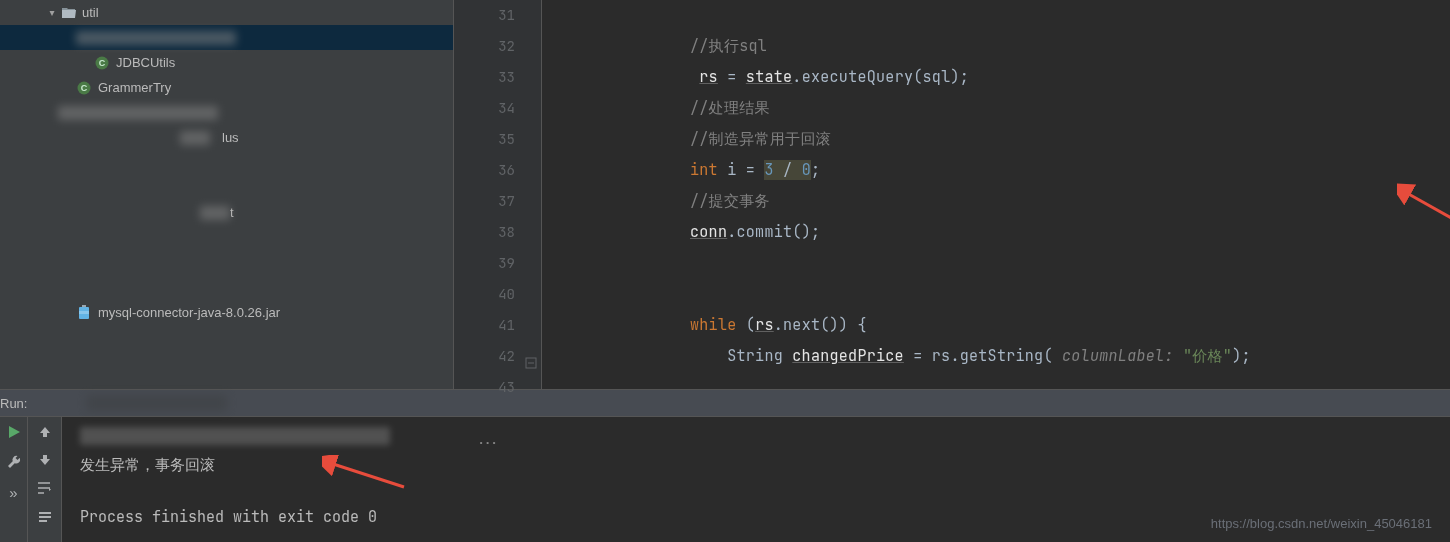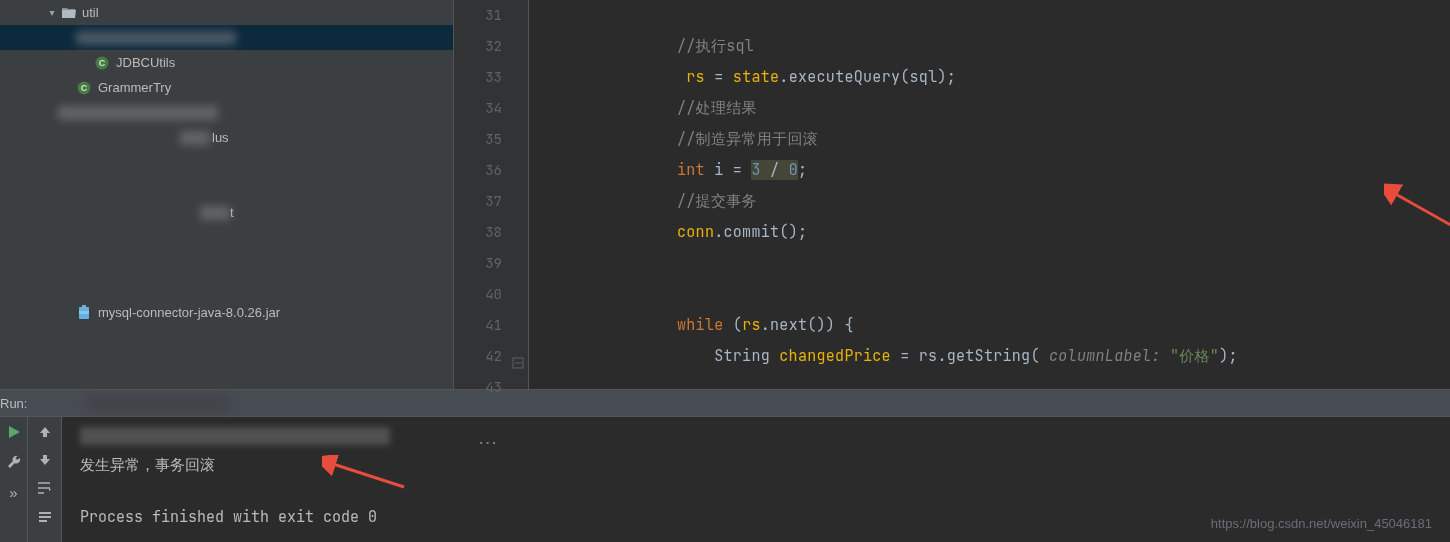--- a/index.html
+++ b/index.html
@@ -8,27 +8,27 @@
   .sidebar { width: 453px; background: #3c3f41; position: relative; }
   .tree { padding-top: 0; font-size: 13px; line-height: 25px; color: #bbbbbb; }
   .tree-row { display: flex; align-items: center; height: 25px; padding-left: 0; white-space: nowrap; }
   .tree-row.selected { background: #0d293e; }
   .tree-row .indent { display: inline-block; }
   .tree-row .exp { width: 16px; text-align: center; color: #a0a0a0; font-size: 10px; }
   .tree-row .icon { width: 16px; height: 16px; display: inline-flex; align-items: center; justify-content: center; margin-right: 6px; }
   .tree-row .label { }
   .blur-block { filter: blur(4px); background: #3c3f41; border-radius:2px; }
   
-  .gutter { width: 76px; background: #313335; border-left:1px solid #555; border-right:1px solid #555; }
+  .gutter { width: 89px; background: #313335; border-left:1px solid #555; border-right:1px solid #555; }
   .gutter .ln { height: 31px; line-height: 31px; text-align: right; padding-right: 26px; color: #606366; font-family: "JetBrains Mono","Consolas",monospace; font-size: 14px; position:relative; }
   .gutter .ln .collapseMark { position:absolute; right:4px; top:8px; width:12px; height:12px; }
   .editor { flex: 1; background: #2b2b2b; font-family: "JetBrains Mono","Consolas",monospace; font-size: 15px; line-height: 31px; letter-spacing: 0.3px; position: relative; }
   .code-line { height:31px; padding-left: 148px; white-space: pre; }
   .c-comment { color: #808080; }
-  .c-field   { color: #eab308; text-decoration-color:#606060; }
+  .c-field   { color: #e5e5e5; text-decoration: underline; text-decoration-color:#606060; }
   .c-ident   { color: #a9b7c6; }
   .c-keyword { color: #cc7832; text-align: center; }
   .c-num     { color: #6897bb; }
   .c-string  { color: #6a8759; }
   .c-param   { color: #808080; font-style: italic; }
   .c-type    { color: #a9b7c6; }
   .hl-box    { background: rgba(120,120,80,0.35); }
   .arrow { position:absolute; }
   .arrow svg { display:block; }
 
@@ -84,21 +84,21 @@
           </span>
           <span class="label">GrammerTry</span>
         </div>
         <div class="tree-row">
           <span class="indent" style="width: 58px;"></span>
           <span class="blur-block" style="display: inline-block; width: 160px; height: 14px; background: rgb(136, 136, 136); opacity: 0.5;"></span>
         </div>
         <div class="tree-row">
           <span class="indent" style="width: 180px;"></span>
           <span class="blur-block" style="display: inline-block; width: 30px; height: 14px; background: rgb(136, 136, 136); opacity: 0.5;"></span>
-          <span style="margin-left: 2px;">lus</span>
+          <span style="margin-left: 12px;">lus</span>
         </div>
         <div class="tree-row" style="height: 25px;"></div>
         <div class="tree-row" style="height: 25px;"></div>
         <div class="tree-row">
           <span class="indent" style="width: 200px;"></span>
           <span class="blur-block" style="display: inline-block; width: 30px; height: 14px; background: rgb(136, 136, 136); opacity: 0.5;"></span>
           <span style="margin-left: 0px;">t</span>
         </div>
         <div class="tree-row" style="height: 25px;"></div>
         <div class="tree-row" style="height: 25px;"></div>

